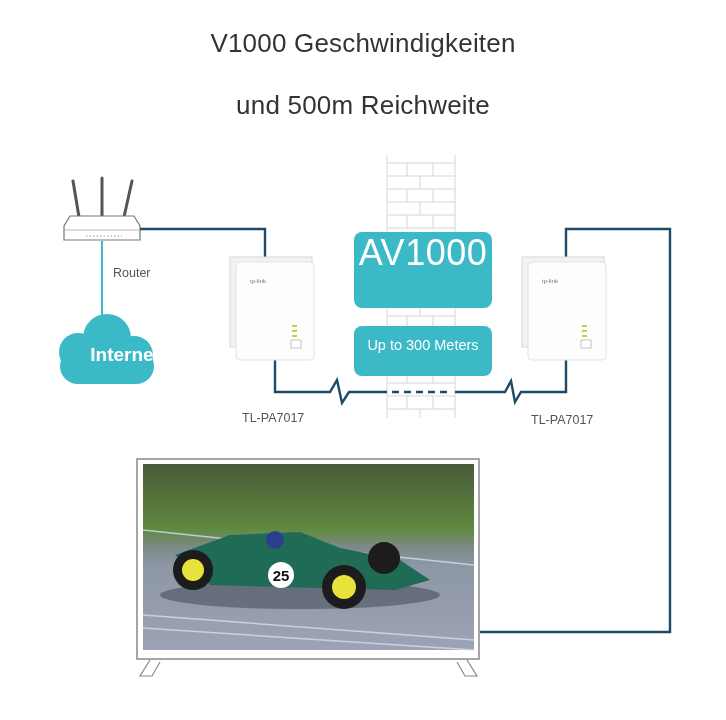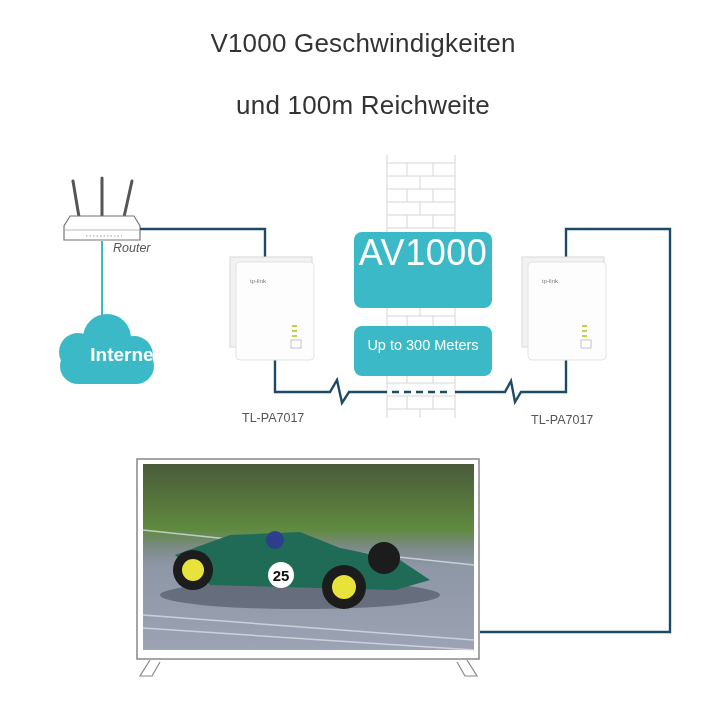--- a/index.html
+++ b/index.html
@@ -13,21 +13,21 @@
   .badge-main{left:354px;top:232px;width:138px;height:76px;}
   .badge-main .small{font-size:14px;margin-top:8px;letter-spacing:0.3px;}
   .badge-main .big{font-size:36px;line-height:38px;margin-top:2px;letter-spacing:0.5px;}
   .badge-range{left:354px;top:326px;width:138px;height:50px;line-height:38px;font-size:14.5px;}
   .cloud-text{position:absolute;left:52px;top:344px;width:108px;text-align:right;color:#fff;font-size:19px;font-weight:bold;}
 </style>
 </head>
 <body>
 
 <div class="title t1">V1000 Geschwindigkeiten</div>
-<div class="title t2">und 100m Reichweite</div>
+<div class="title t2">und 500m Reichweite</div>
 
 <svg class="diagram" width="726" height="720" viewBox="0 0 726 720">
 
   <g stroke="#d6d6d6" stroke-width="1" fill="none">
     <line x1="387" y1="155" x2="387" y2="418"></line>
     <line x1="455" y1="155" x2="455" y2="418"></line>
     <line x1="387" y1="163" x2="455" y2="163"></line>
     <line x1="387" y1="176" x2="455" y2="176"></line>
     <line x1="387" y1="189" x2="455" y2="189"></line>
     <line x1="387" y1="202" x2="455" y2="202"></line>
@@ -132,21 +132,21 @@
     <circle cx="344" cy="587" r="12" fill="#e8e33a"></circle>
     <circle cx="384" cy="558" r="16" fill="#1c1c1c"></circle>
     <circle cx="281" cy="575" r="13" fill="#fff"></circle>
     <text x="281" y="581" font-size="15" font-weight="bold" text-anchor="middle" fill="#111" font-family="Liberation Sans, sans-serif">25</text>
 
     <path d="M150 660 L140 676 L152 676 L160 662" fill="none" stroke="#888" stroke-width="1.2"></path>
     <path d="M467 660 L477 676 L465 676 L457 662" fill="none" stroke="#888" stroke-width="1.2"></path>
   </g>
 </svg>
 
-<div class="lbl" style="left:113px;top:241px;font-style:italic;">Router</div>
+<div class="lbl" style="left:113px;top:266px;">Router</div>
 <div class="cloud-text">Internet</div>
 <div class="lbl" style="left:242px;top:411px;">TL-PA7017</div>
 <div class="lbl" style="left:531px;top:413px;">TL-PA7017</div>
 
 <div class="badge badge-main">
   <div class="big">AV1000</div>
 </div>
 <div class="badge badge-range">Up to 300 Meters</div>
 
 </body></html>

